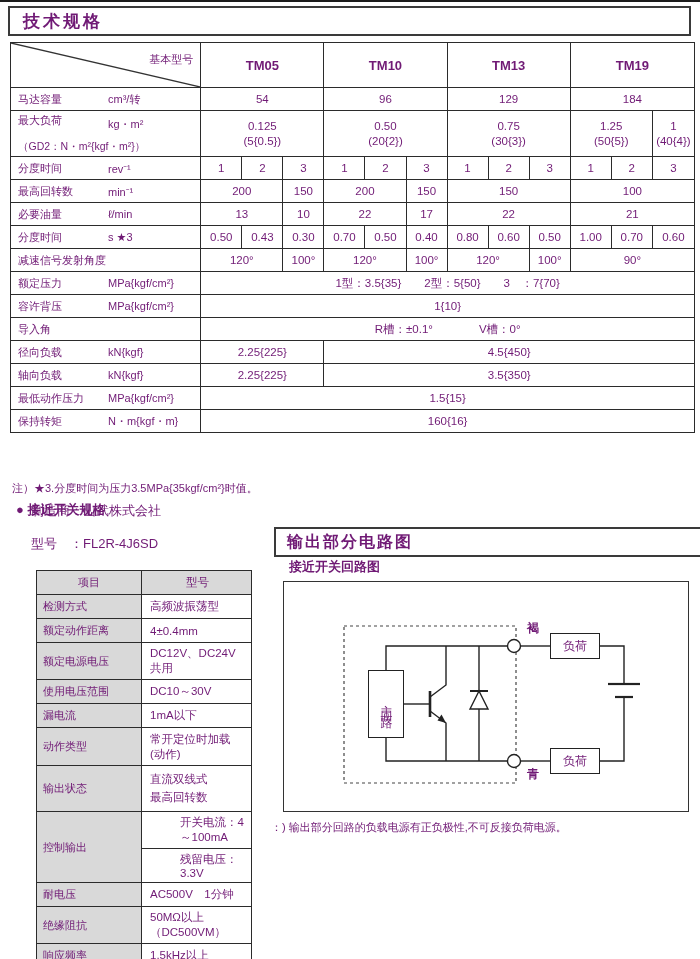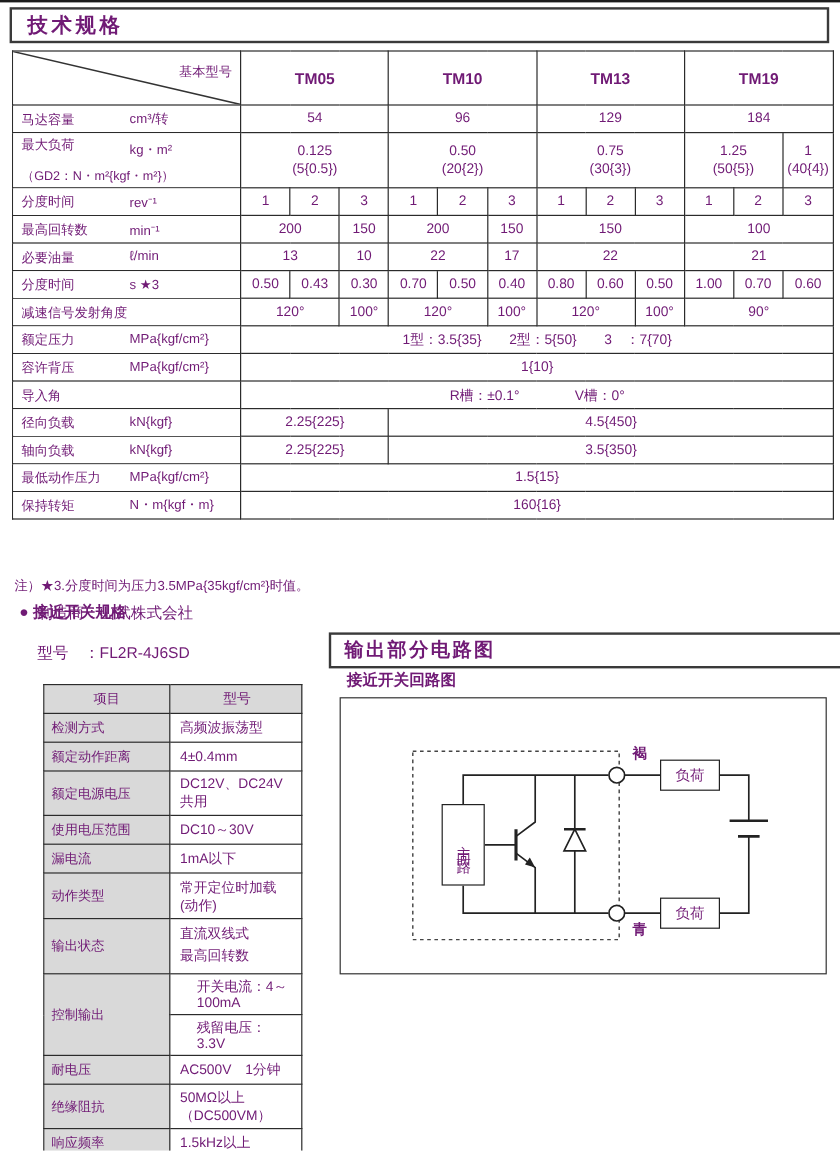--- a/index.html
+++ b/index.html
@@ -32,21 +32,21 @@
   .sw-manu{position:absolute;top:502px;left:31px;font-size:13px;}
   .sw-model{position:absolute;top:535px;left:31px;font-size:13px;}
   .sw-table{position:absolute;top:570px;left:36px;width:216px;border-collapse:collapse;table-layout:fixed;}
   .sw-table tr{height:24px;}
   .sw-table tr.md{height:38px;}
   .sw-table tr.lg{height:46px;padding-left:44px;}
   .sw-table tr.subr{height:25px;}
   .sw-table td{border:1.5px solid #2b2b2b;font-size:11px;padding:3px 6px;vertical-align:middle;background:#fff;}
   .sw-table td.k{background:#d9d9d9;width:92px;}
   .sw-table td.v{font-size:11.5px;padding-left:8px;}
-  .sw-table td.subi{padding-left:22px;}
+  .sw-table td.subi{padding-left:38px;}
   .sw-table tr.swh td{background:#d9d9d9;text-align:center;}
   .sw-table .v div{line-height:1.5;}
 
   
   .circ-title{position:absolute;top:527px;left:274px;width:414px;height:26px;border:2px solid #3a3a3a;
         display:flex;align-items:center;padding-left:11px;font-size:16px;font-weight:bold;letter-spacing:2px;}
   .circ-sub{position:absolute;top:558px;left:289px;font-size:13px;font-weight:bold;}
   .circ-frame{position:absolute;top:581px;left:283px;width:404px;height:229px;border:1.5px solid #333;background:#fff;}
   .circ-frame svg{position:absolute;left:0;top:0;width:100%;height:100%;}
   .main-block{position:absolute;left:84px;top:88px;width:36px;height:68px;border:1.5px solid #222;background:#fff;
@@ -334,13 +334,14 @@
         <line x1="331" y1="115" x2="349" y2="115" stroke="#222" stroke-width="2.2"></line>
       </g>
     </svg>
     <div class="main-block">主回路</div>
     <div class="lab-brown">褐</div>
     <div class="lab-blue">青</div>
     <div class="load-box load-top">负荷</div>
     <div class="load-box load-bottom">负荷</div>
   </div>
 
+  <div class="circ-note">：) 输出部分回路的负载电源有正负极性,不可反接负荷电源。</div>
 </div>
 
 </body></html>

